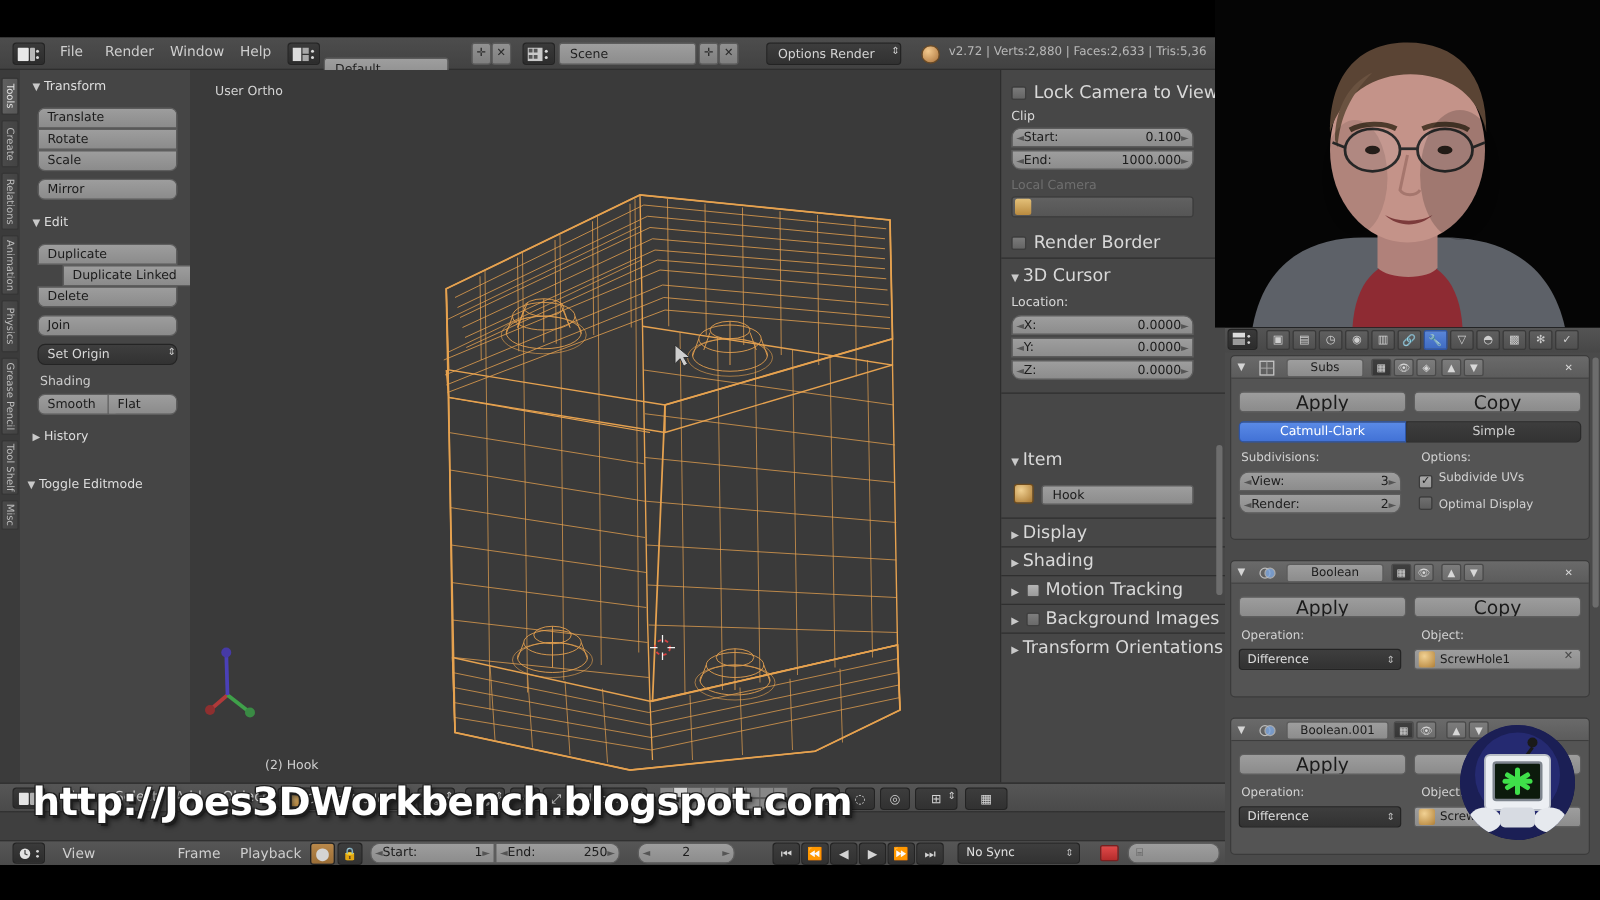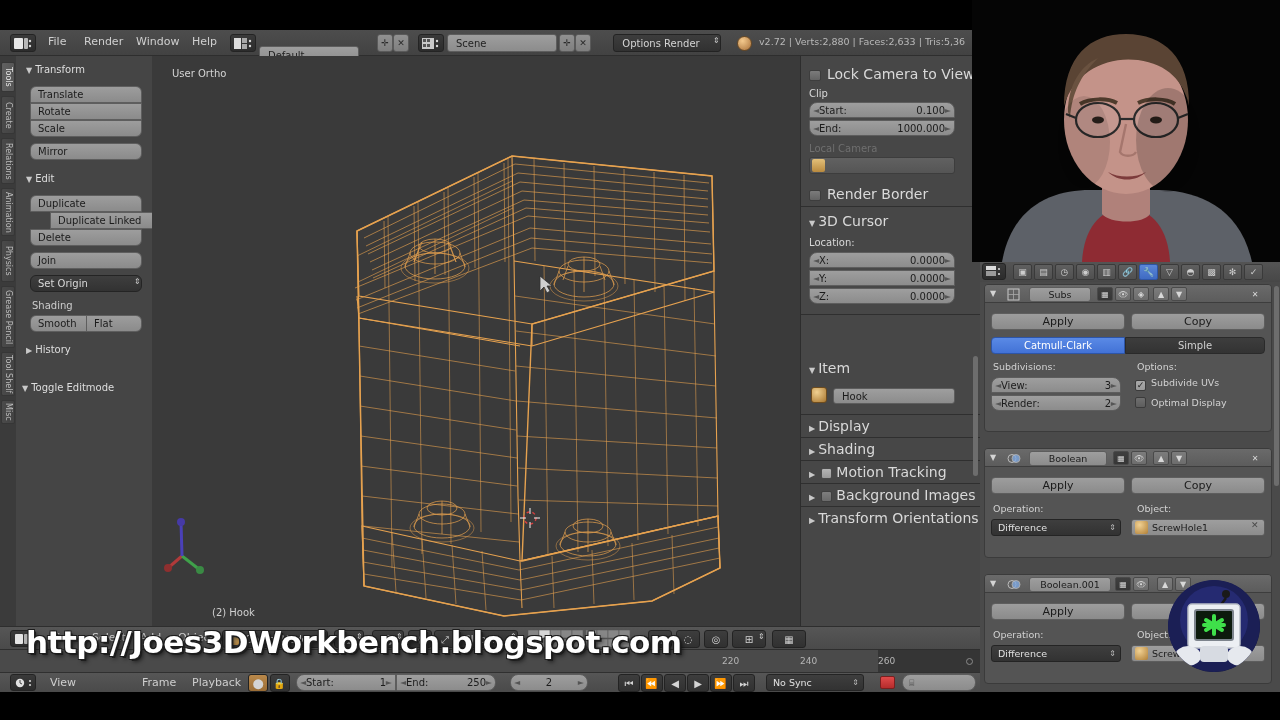--- a/index.html
+++ b/index.html
@@ -173,21 +173,21 @@
     position:absolute; top:2px; width:16px; height:14px;
     background: linear-gradient(to bottom,#7c7c7c,#6d6d6d);
     border:1px solid #4a4a4a; border-radius:2px;
     display:flex; align-items:center; justify-content:center; font-size:8px; color:#d8d8d8;
   }
   .mh-btn.pressed { background: linear-gradient(to bottom,#3f3f3f,#363636); }
   .wide-btn {
     position:absolute; height:17px; line-height:16px;
     background: linear-gradient(to bottom,#9d9d9d,#8b8b8b);
     border:1px solid #5e5e5e; border-radius:4px;
-    font-size:11px; color:#1b1b1b; text-align:center; white-space:nowrap; overflow:hidden;
+    font-size:15px; color:#1b1b1b; text-align:center; white-space:nowrap; overflow:hidden;
   }
   .seg {
     position:absolute; height:17px; line-height:16px;
     font-size:10px; text-align:center; white-space:nowrap; overflow:hidden;
     border:1px solid #2a2a2a;
   }
   .seg.on  { background: linear-gradient(to bottom,#5a8ae6,#4272d6); color:#fff; border-color:#2d55a8; }
   .seg.off { background: linear-gradient(to bottom,#3d3d3d,#333); color:#d0d0d0; }
   .mlbl { position:absolute; font-size:9.5px; color:#d2d2d2; white-space:nowrap; }
   .dropdown {
@@ -649,27 +649,20 @@
 
       <div class="hdr-dark" style="left:648px;top:3px;width:24px;">▣</div>
       <div class="hdr-dark" style="left:676px;top:3px;width:24px;">◌</div>
       <div class="hdr-dark" style="left:704px;top:3px;width:24px;">◎</div>
       <div class="hdr-dark" style="left:732px;top:3px;width:34px;">⊞</div>
       <div style="position:absolute;left:758px;top:5px;font-size:8px;color:#cfcfcf;">⇕</div>
       <div class="hdr-dark" style="left:772px;top:3px;width:34px;">▦</div>
     </div>
 
     <div id="timeline">
-      <div id="tl-ruler">
-        <div style="position:absolute;left:878px;top:0;width:102px;height:22px;background:#353535;"></div>
-        <div class="tl-num" style="left:722px;">220</div>
-        <div class="tl-num" style="left:800px;">240</div>
-        <div class="tl-num" style="left:878px;">260</div>
-        <div style="position:absolute;left:966px;top:8px;width:7px;height:7px;border-radius:50%;border:1px solid #8a8a8a;"></div>
-      </div>
       <div id="tl-header">
         <div class="icon-box" style="position:absolute;left:10px;top:1px;width:26px;height:17px;">
           <svg width="17" height="10" viewBox="0 0 17 10">
               <circle cx="5" cy="5" r="4.2" fill="#e2e2e2"></circle>
               <path d="M5,2 L5,5 L7,6" stroke="#444" stroke-width="1" fill="none"></path>
               <circle cx="15" cy="3" r="1.1" fill="#d4d4d4"></circle>
               <circle cx="15" cy="7" r="1.1" fill="#d4d4d4"></circle>
             </svg>
         </div>
         <div class="mi" style="left:50px;top:3px;">View</div>

